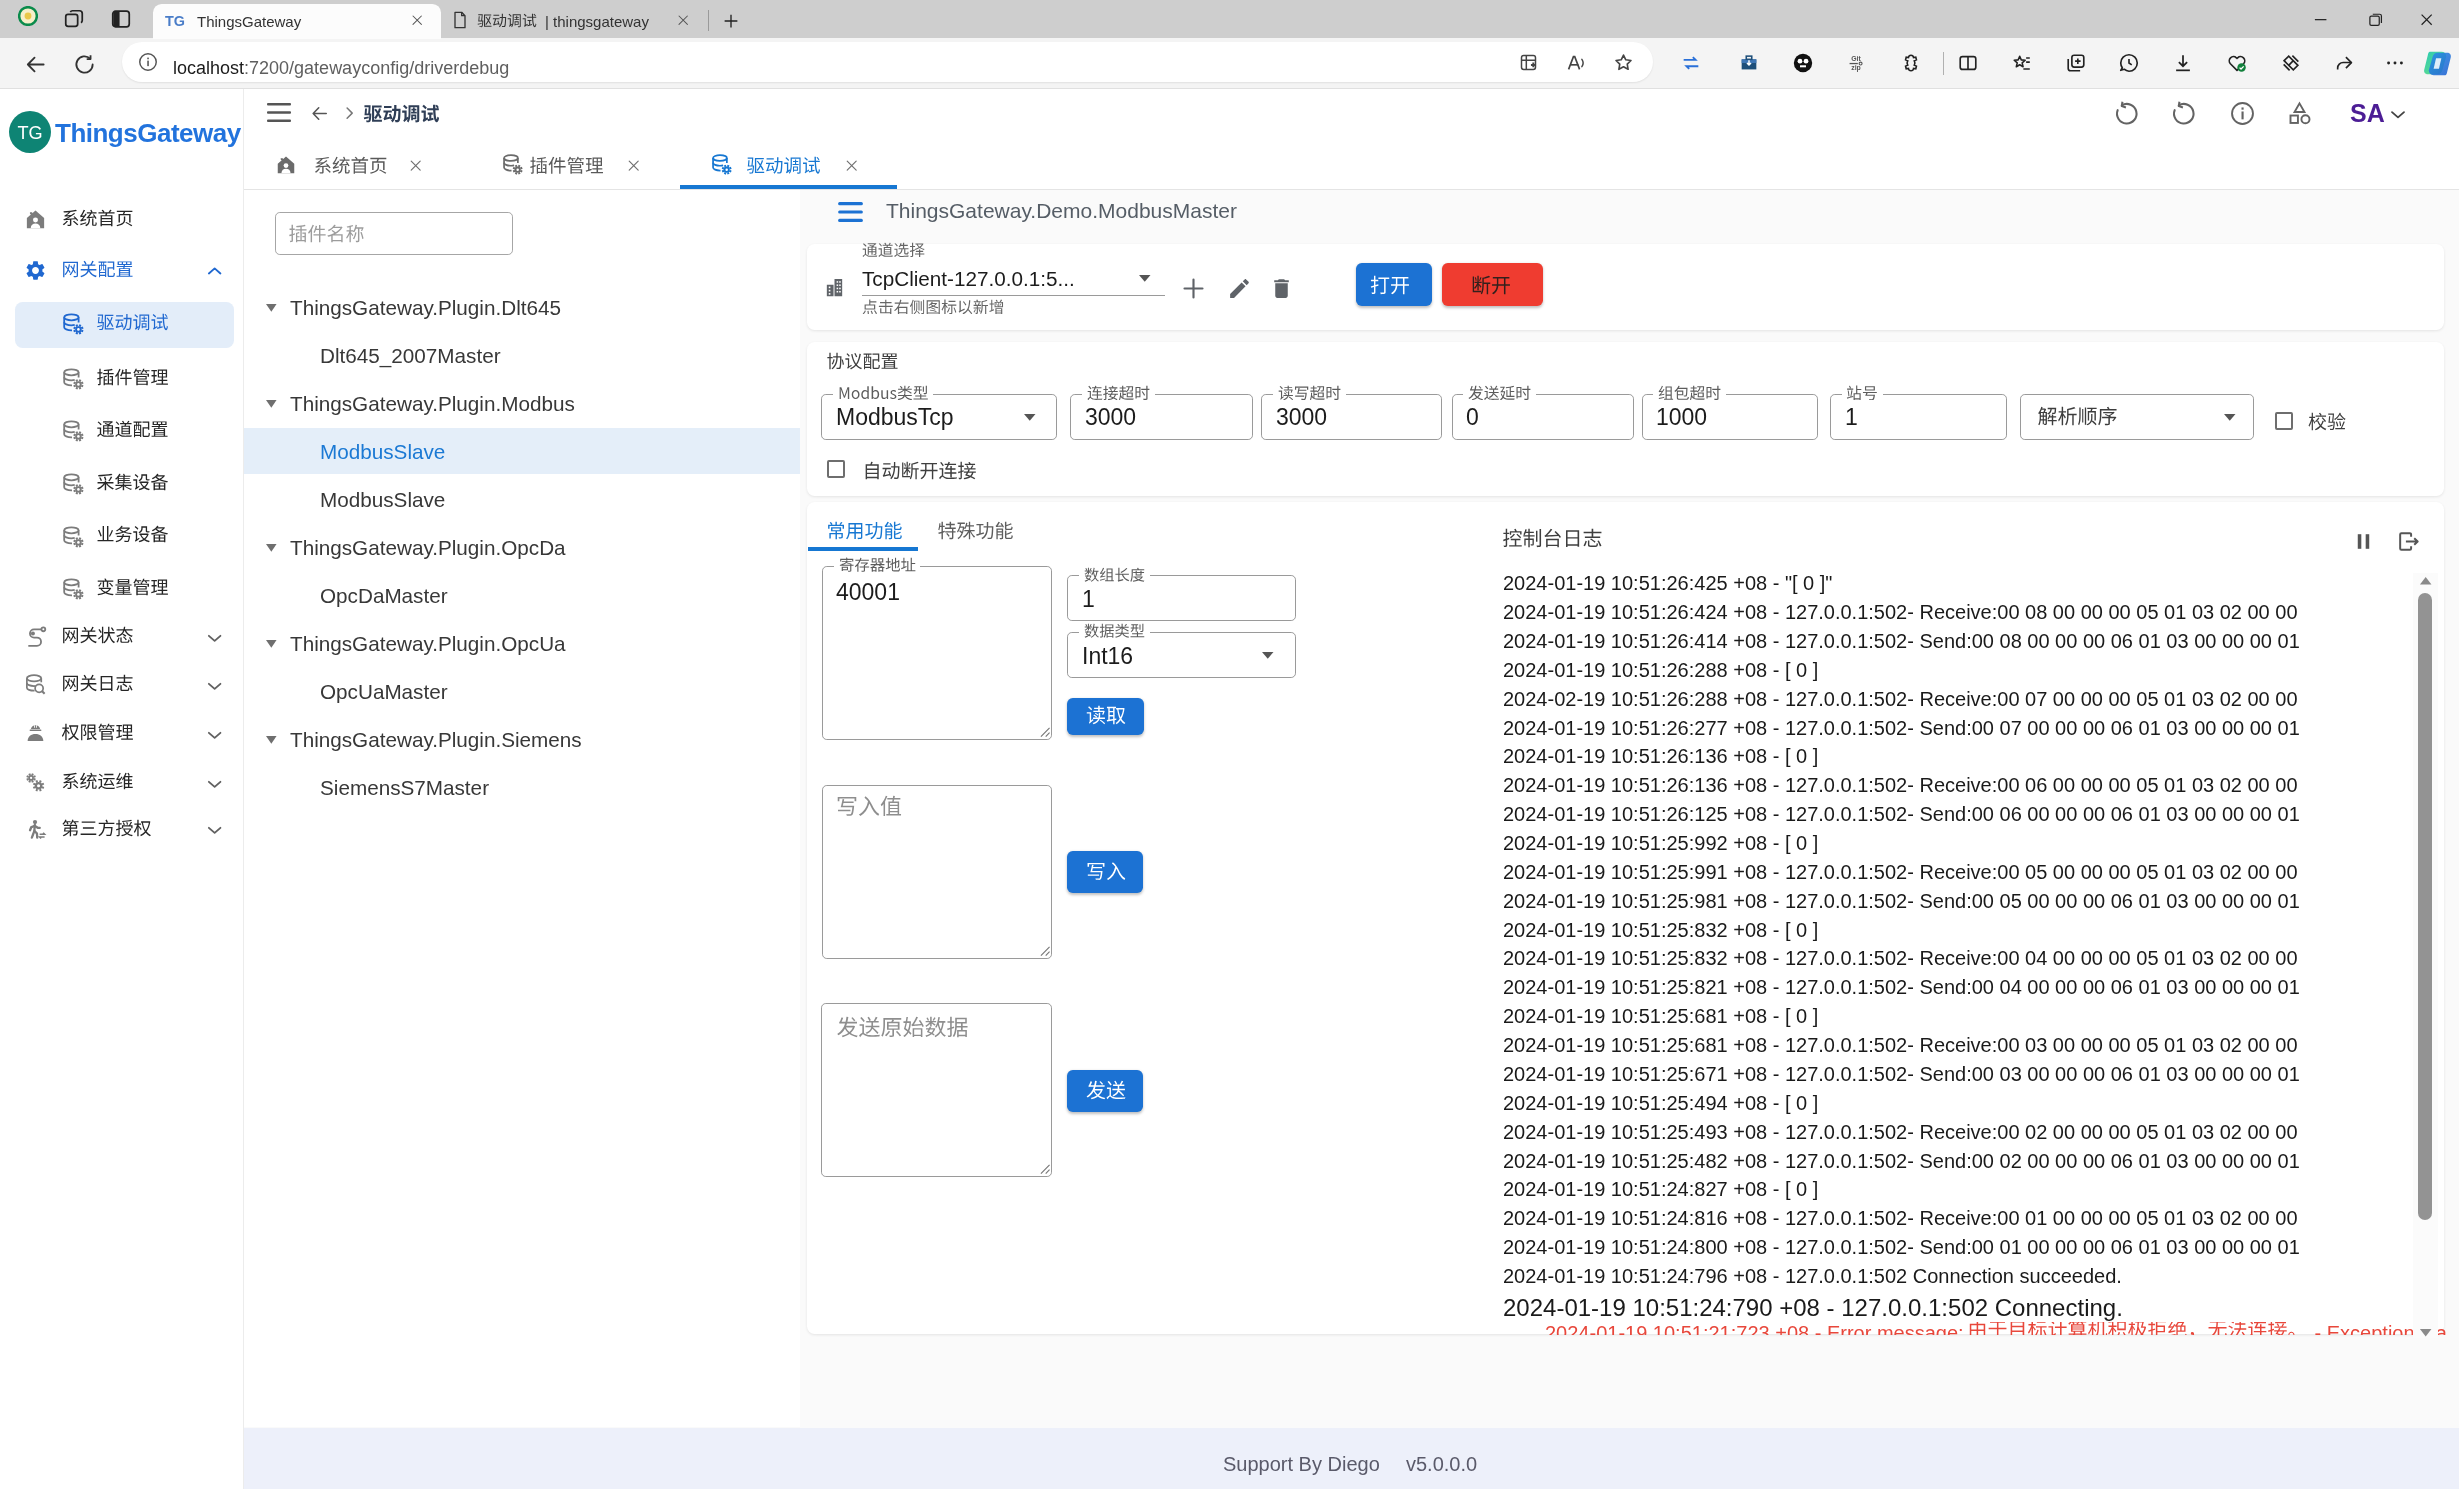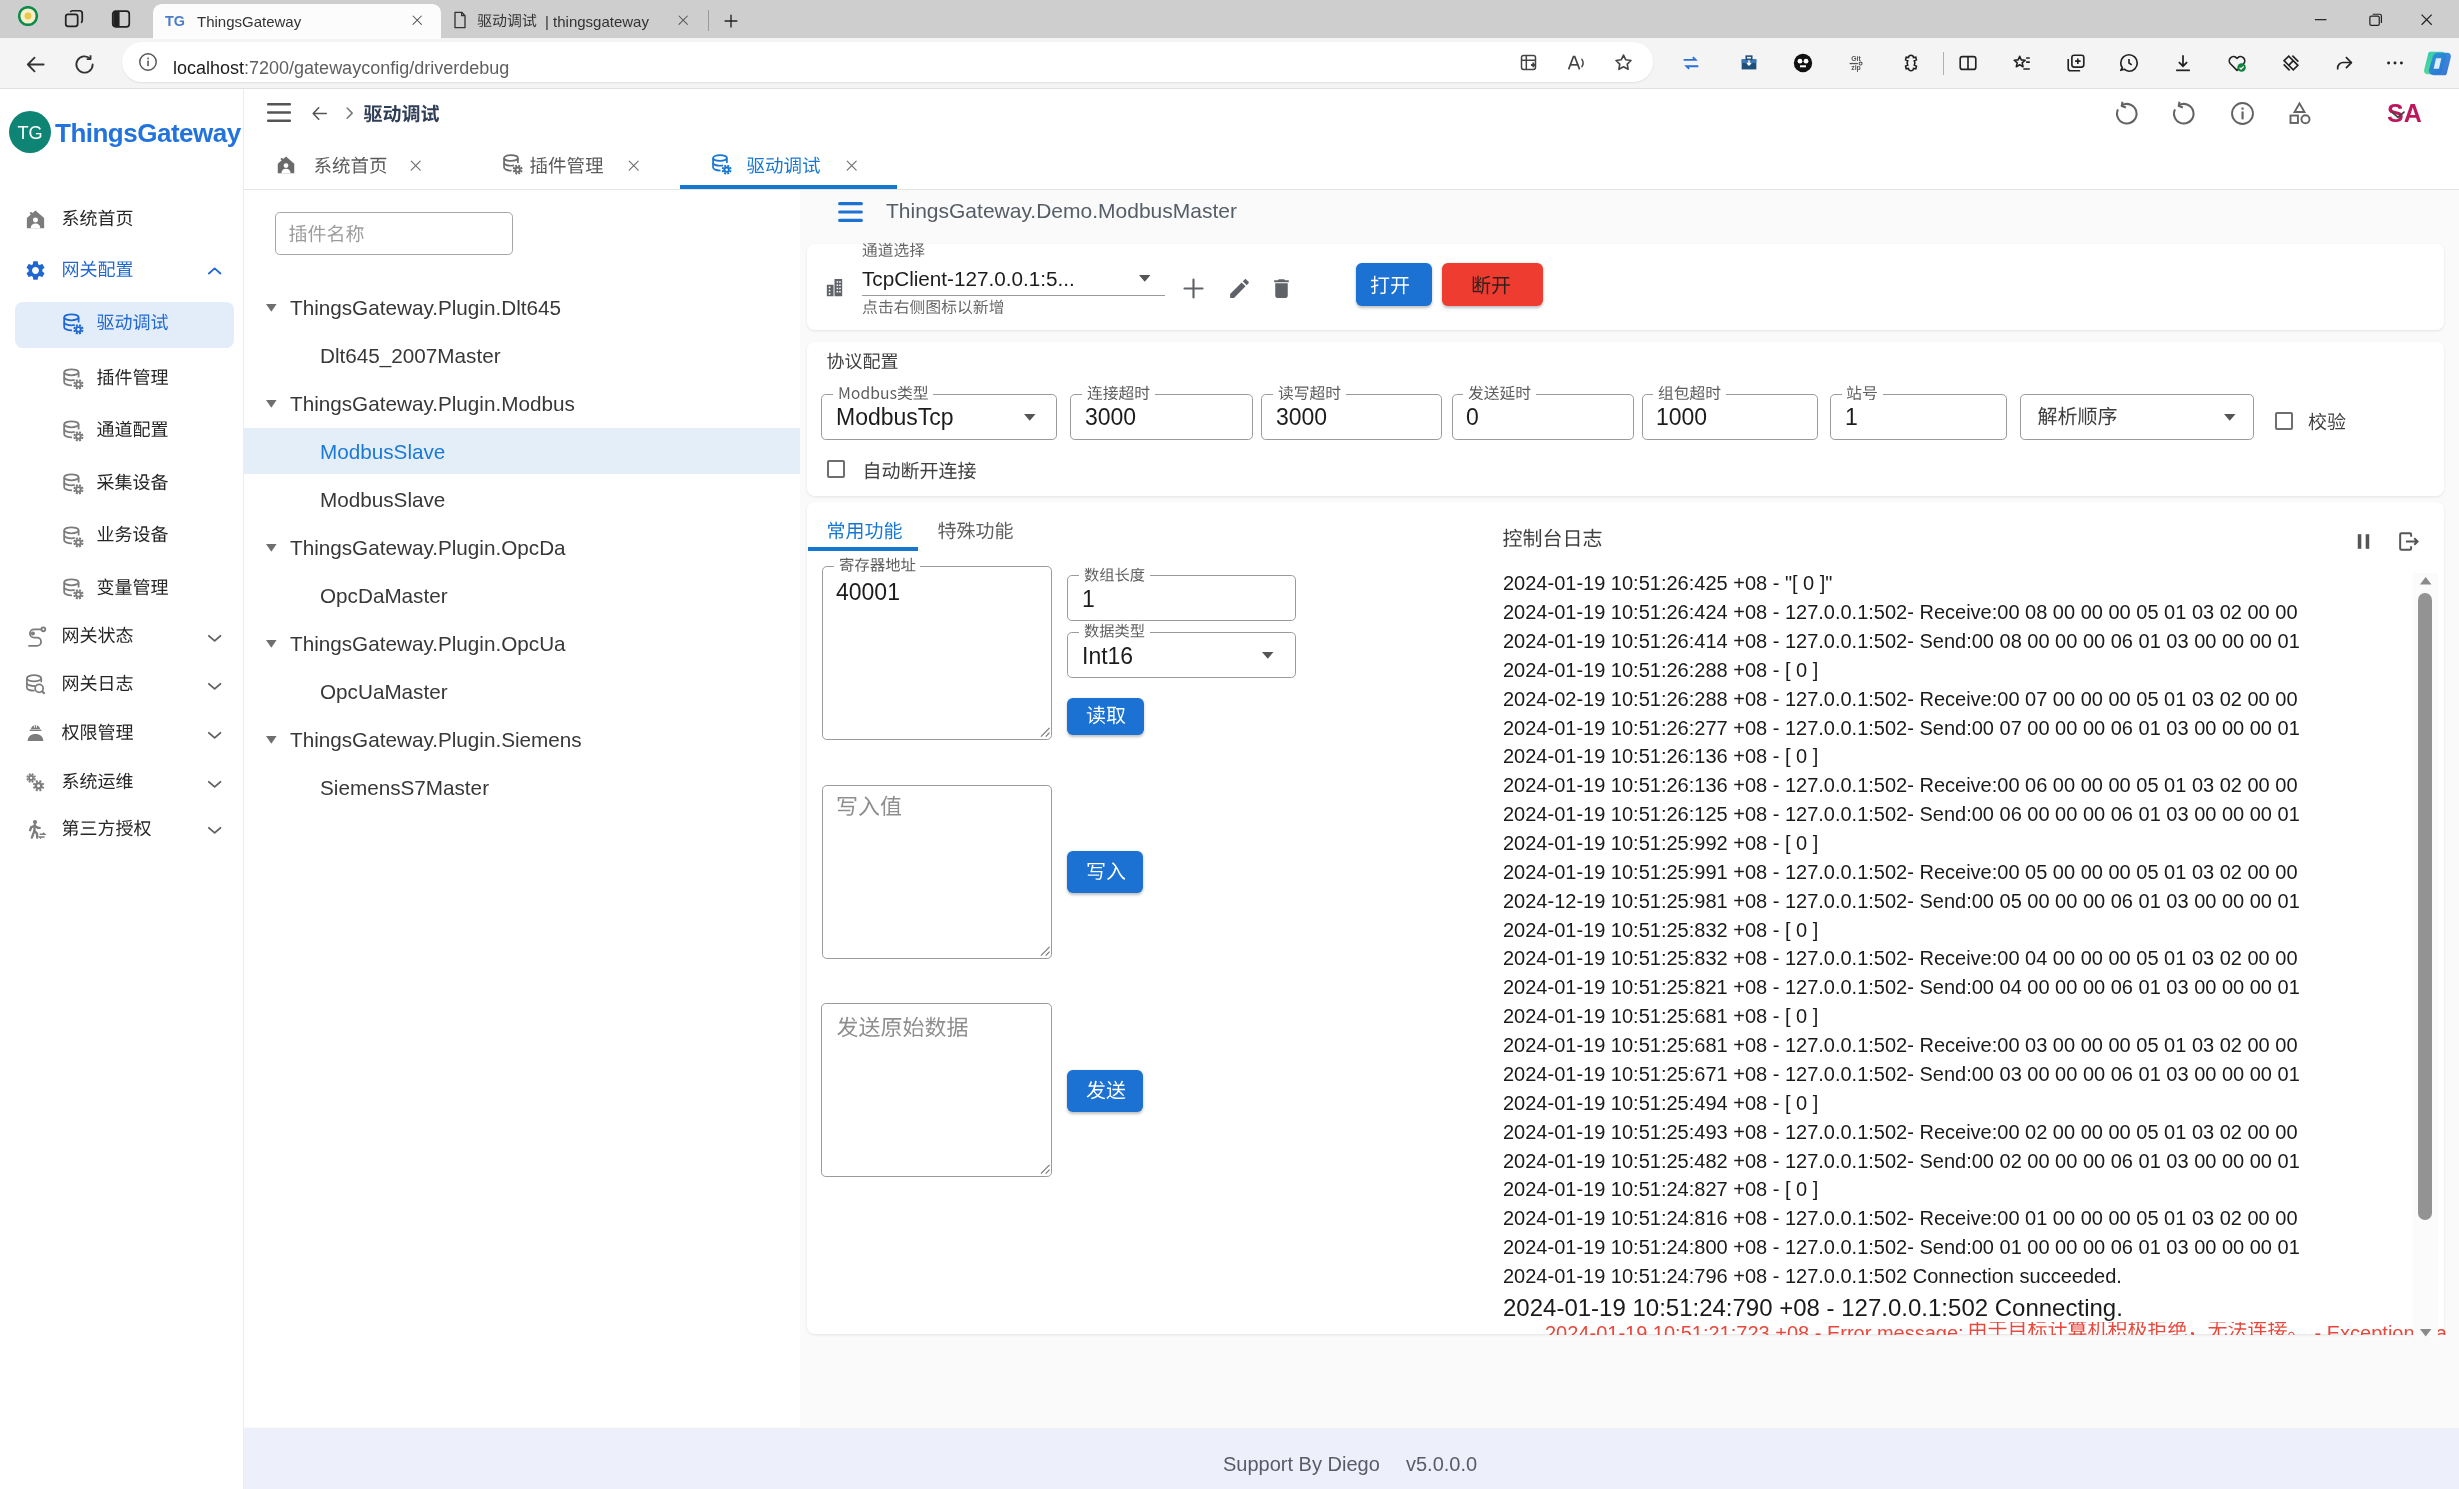--- a/index.html
+++ b/index.html
@@ -456,21 +456,21 @@
     <rect x="11.1" y="10.2" width="1.9" height="7" fill="#636363"></rect>
     <rect x="11.1" y="6.6" width="1.9" height="2" fill="#636363"></rect>
   </svg>
 <svg class="ab" style="left:2286px;top:100px;" width="27" height="27" viewBox="0 0 24 24">
     <g fill="none" stroke="#636363" stroke-width="1.7">
       <path d="M12 3 16.4 10.6 7.6 10.6Z"></path>
       <rect x="4" y="13.8" width="6.6" height="6.6"></rect>
       <circle cx="17.3" cy="17.1" r="3.6"></circle>
     </g>
   </svg>
-<div class="ab" style="left:2350px;top:99px;font-size:25px;color:#be185d;font-weight:700;letter-spacing:0px;white-space:pre;margin-left:37px;">SA</div>
+<div class="ab" style="left:2350px;top:99px;font-size:25px;color:#4c1d95;font-weight:700;letter-spacing:0px;white-space:pre;">SA</div>
 <svg class="ab" style="left:2389px;top:105px;" width="18" height="18" viewBox="0 0 24 24">
     <path d="M4 9.5 12 16.5 20 9.5" fill="none" stroke="#444" stroke-width="2.4" stroke-linecap="round" stroke-linejoin="round"></path>
   </svg>
 <div class="ab" style="left:244px;top:189px;width:2215px;height:1px;background:#e4e4e4"></div>
 <svg class="ab" style="left:275px;top:154px;" width="22" height="22" viewBox="0 0 24 24">
     <path fill="#6b6b6b" d="M12 2.6 21 10.5 21 21 H3 V10.5 Z M6.2 6 6.2 4.5 8.6 4.5 8.6 8.1 Z"></path>
     <circle fill="#fff" cx="12" cy="12.6" r="2.6"></circle>
     <path fill="#fff" d="M12 16.2c2.9 0 4.8 1.6 5 4.8H7c.2-3.2 2.1-4.8 5-4.8z"></path>
   </svg>
 <svg class="ab" style="left:313px;top:156px;" width="75" height="19" viewBox="0 0 78 20">
@@ -757,21 +757,21 @@
 <div class="ab" style="left:1503px;top:601px;font-size:20px;color:#1a1a1a;font-weight:400;letter-spacing:0px;white-space:pre;">2024-01-19 10:51:26:424 +08 - 127.0.0.1:502- Receive:00 08 00 00 00 05 01 03 02 00 00</div>
 <div class="ab" style="left:1503px;top:630px;font-size:20px;color:#1a1a1a;font-weight:400;letter-spacing:0px;white-space:pre;">2024-01-19 10:51:26:414 +08 - 127.0.0.1:502- Send:00 08 00 00 00 06 01 03 00 00 00 01</div>
 <div class="ab" style="left:1503px;top:659px;font-size:20px;color:#1a1a1a;font-weight:400;letter-spacing:0px;white-space:pre;">2024-01-19 10:51:26:288 +08 - [ 0 ]</div>
 <div class="ab" style="left:1503px;top:688px;font-size:20px;color:#1a1a1a;font-weight:400;letter-spacing:0px;white-space:pre;">2024-02-19 10:51:26:288 +08 - 127.0.0.1:502- Receive:00 07 00 00 00 05 01 03 02 00 00</div>
 <div class="ab" style="left:1503px;top:717px;font-size:20px;color:#1a1a1a;font-weight:400;letter-spacing:0px;white-space:pre;">2024-01-19 10:51:26:277 +08 - 127.0.0.1:502- Send:00 07 00 00 00 06 01 03 00 00 00 01</div>
 <div class="ab" style="left:1503px;top:745px;font-size:20px;color:#1a1a1a;font-weight:400;letter-spacing:0px;white-space:pre;">2024-01-19 10:51:26:136 +08 - [ 0 ]</div>
 <div class="ab" style="left:1503px;top:774px;font-size:20px;color:#1a1a1a;font-weight:400;letter-spacing:0px;white-space:pre;">2024-01-19 10:51:26:136 +08 - 127.0.0.1:502- Receive:00 06 00 00 00 05 01 03 02 00 00</div>
 <div class="ab" style="left:1503px;top:803px;font-size:20px;color:#1a1a1a;font-weight:400;letter-spacing:0px;white-space:pre;">2024-01-19 10:51:26:125 +08 - 127.0.0.1:502- Send:00 06 00 00 00 06 01 03 00 00 00 01</div>
 <div class="ab" style="left:1503px;top:832px;font-size:20px;color:#1a1a1a;font-weight:400;letter-spacing:0px;white-space:pre;">2024-01-19 10:51:25:992 +08 - [ 0 ]</div>
 <div class="ab" style="left:1503px;top:861px;font-size:20px;color:#1a1a1a;font-weight:400;letter-spacing:0px;white-space:pre;text-align:center;">2024-01-19 10:51:25:991 +08 - 127.0.0.1:502- Receive:00 05 00 00 00 05 01 03 02 00 00</div>
-<div class="ab" style="left:1503px;top:890px;font-size:20px;color:#1a1a1a;font-weight:400;letter-spacing:0px;white-space:pre;">2024-12-19 10:51:25:981 +08 - 127.0.0.1:502- Send:00 05 00 00 00 06 01 03 00 00 00 01</div>
+<div class="ab" style="left:1503px;top:890px;font-size:20px;color:#1a1a1a;font-weight:400;letter-spacing:0px;white-space:pre;">2024-01-19 10:51:25:981 +08 - 127.0.0.1:502- Send:00 05 00 00 00 06 01 03 00 00 00 01</div>
 <div class="ab" style="left:1503px;top:919px;font-size:20px;color:#1a1a1a;font-weight:400;letter-spacing:0px;white-space:pre;">2024-01-19 10:51:25:832 +08 - [ 0 ]</div>
 <div class="ab" style="left:1503px;top:947px;font-size:20px;color:#1a1a1a;font-weight:400;letter-spacing:0px;white-space:pre;">2024-01-19 10:51:25:832 +08 - 127.0.0.1:502- Receive:00 04 00 00 00 05 01 03 02 00 00</div>
 <div class="ab" style="left:1503px;top:976px;font-size:20px;color:#1a1a1a;font-weight:400;letter-spacing:0px;white-space:pre;">2024-01-19 10:51:25:821 +08 - 127.0.0.1:502- Send:00 04 00 00 00 06 01 03 00 00 00 01</div>
 <div class="ab" style="left:1503px;top:1005px;font-size:20px;color:#1a1a1a;font-weight:400;letter-spacing:0px;white-space:pre;">2024-01-19 10:51:25:681 +08 - [ 0 ]</div>
 <div class="ab" style="left:1503px;top:1034px;font-size:20px;color:#1a1a1a;font-weight:400;letter-spacing:0px;white-space:pre;">2024-01-19 10:51:25:681 +08 - 127.0.0.1:502- Receive:00 03 00 00 00 05 01 03 02 00 00</div>
 <div class="ab" style="left:1503px;top:1063px;font-size:20px;color:#1a1a1a;font-weight:400;letter-spacing:0px;white-space:pre;">2024-01-19 10:51:25:671 +08 - 127.0.0.1:502- Send:00 03 00 00 00 06 01 03 00 00 00 01</div>
 <div class="ab" style="left:1503px;top:1092px;font-size:20px;color:#1a1a1a;font-weight:400;letter-spacing:0px;white-space:pre;">2024-01-19 10:51:25:494 +08 - [ 0 ]</div>
 <div class="ab" style="left:1503px;top:1121px;font-size:20px;color:#1a1a1a;font-weight:400;letter-spacing:0px;white-space:pre;">2024-01-19 10:51:25:493 +08 - 127.0.0.1:502- Receive:00 02 00 00 00 05 01 03 02 00 00</div>
 <div class="ab" style="left:1503px;top:1150px;font-size:20px;color:#1a1a1a;font-weight:400;letter-spacing:0px;white-space:pre;">2024-01-19 10:51:25:482 +08 - 127.0.0.1:502- Send:00 02 00 00 00 06 01 03 00 00 00 01</div>
 <div class="ab" style="left:1503px;top:1178px;font-size:20px;color:#1a1a1a;font-weight:400;letter-spacing:0px;white-space:pre;">2024-01-19 10:51:24:827 +08 - [ 0 ]</div>

